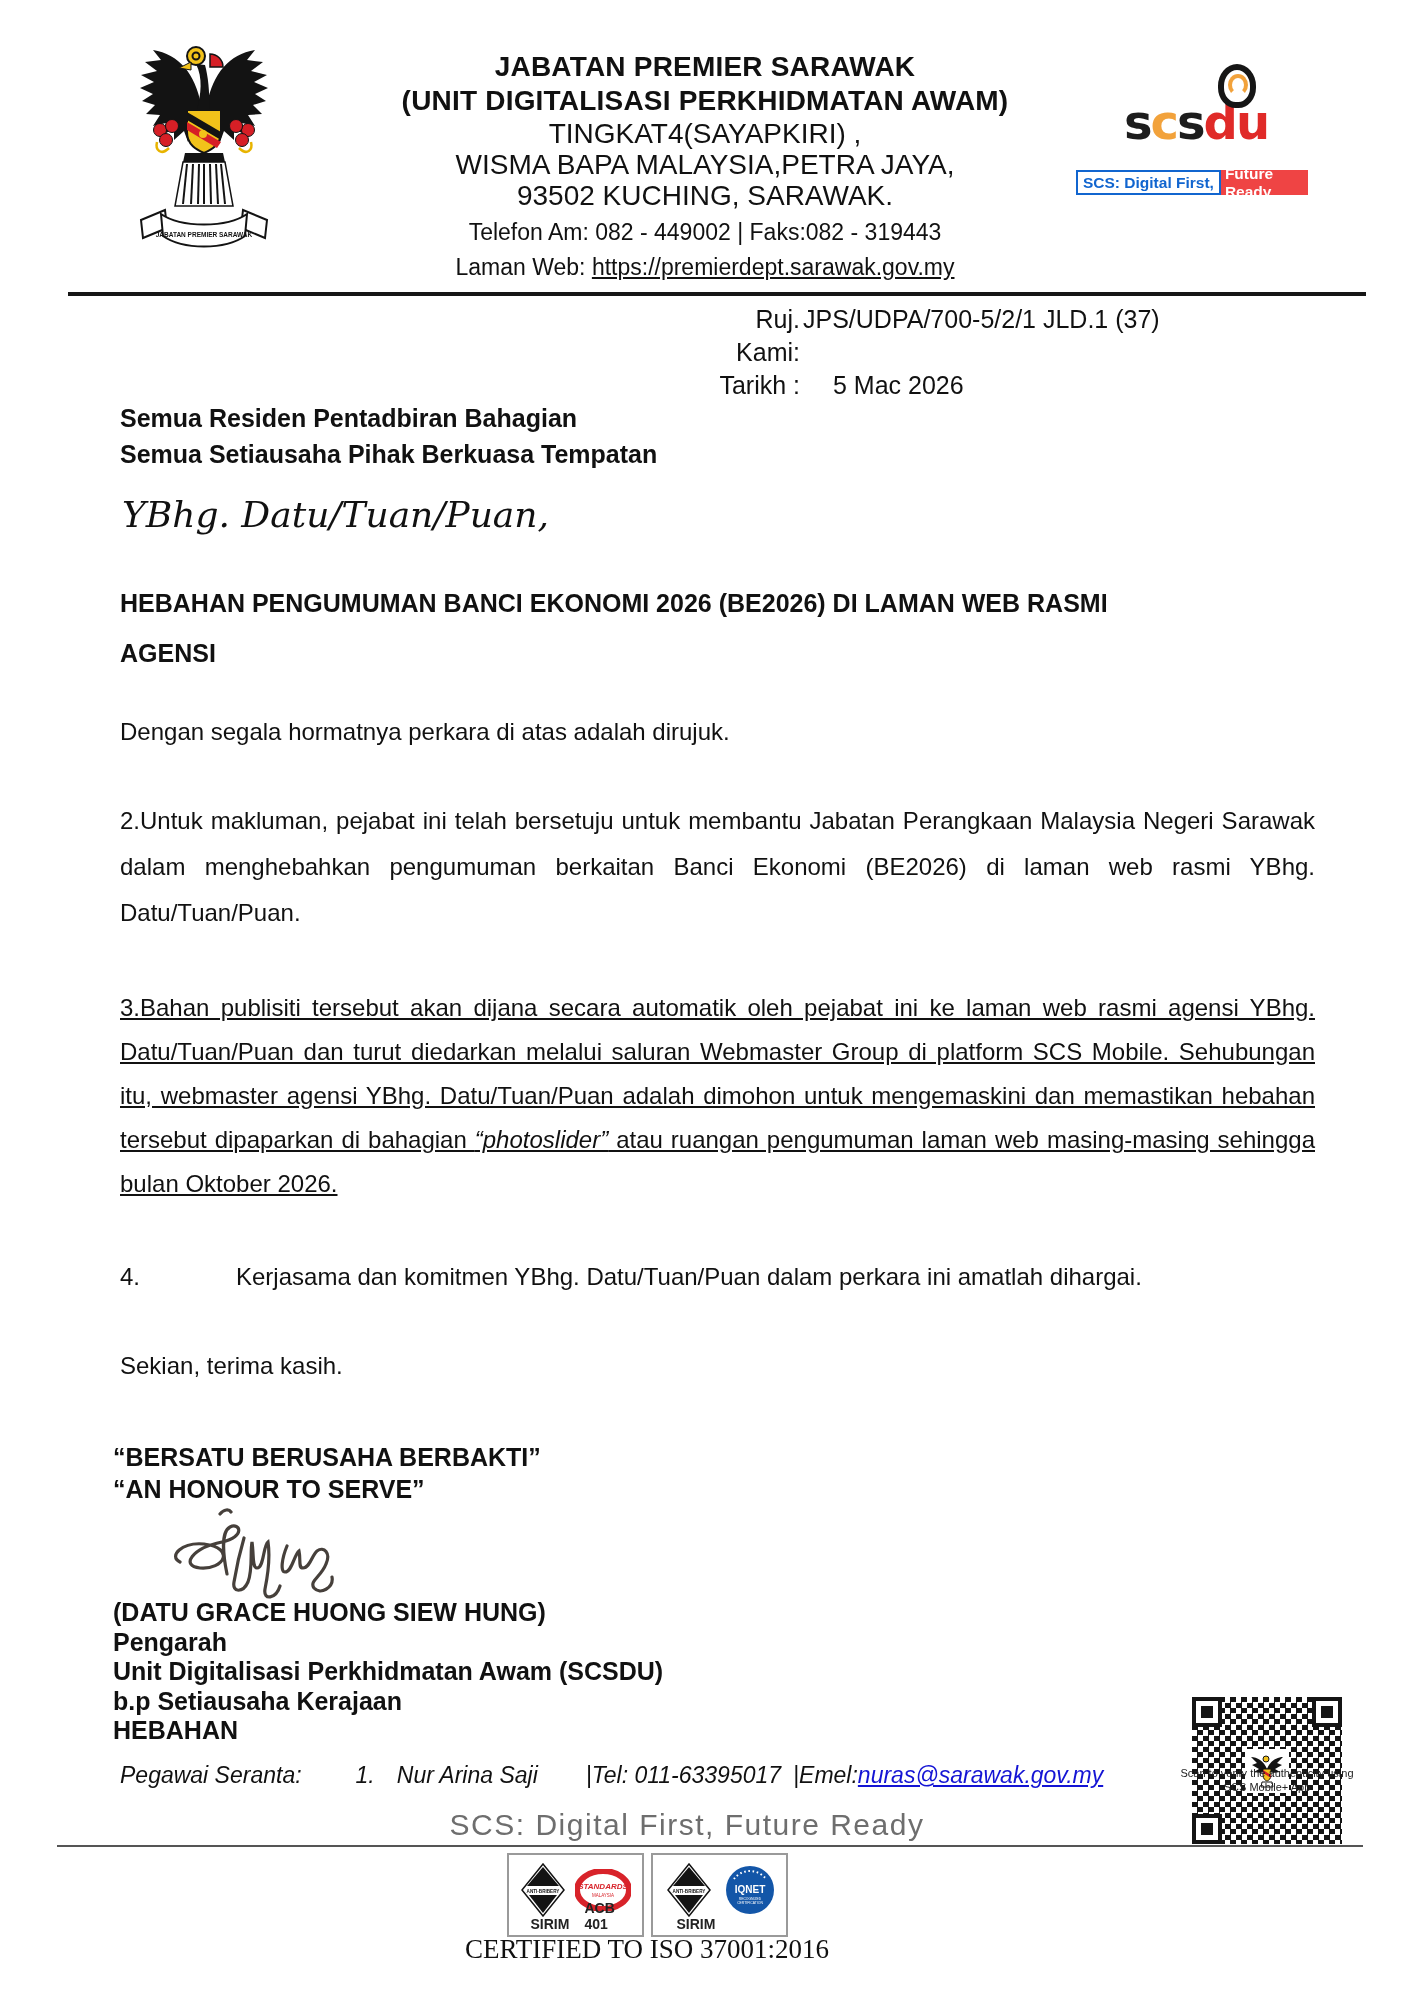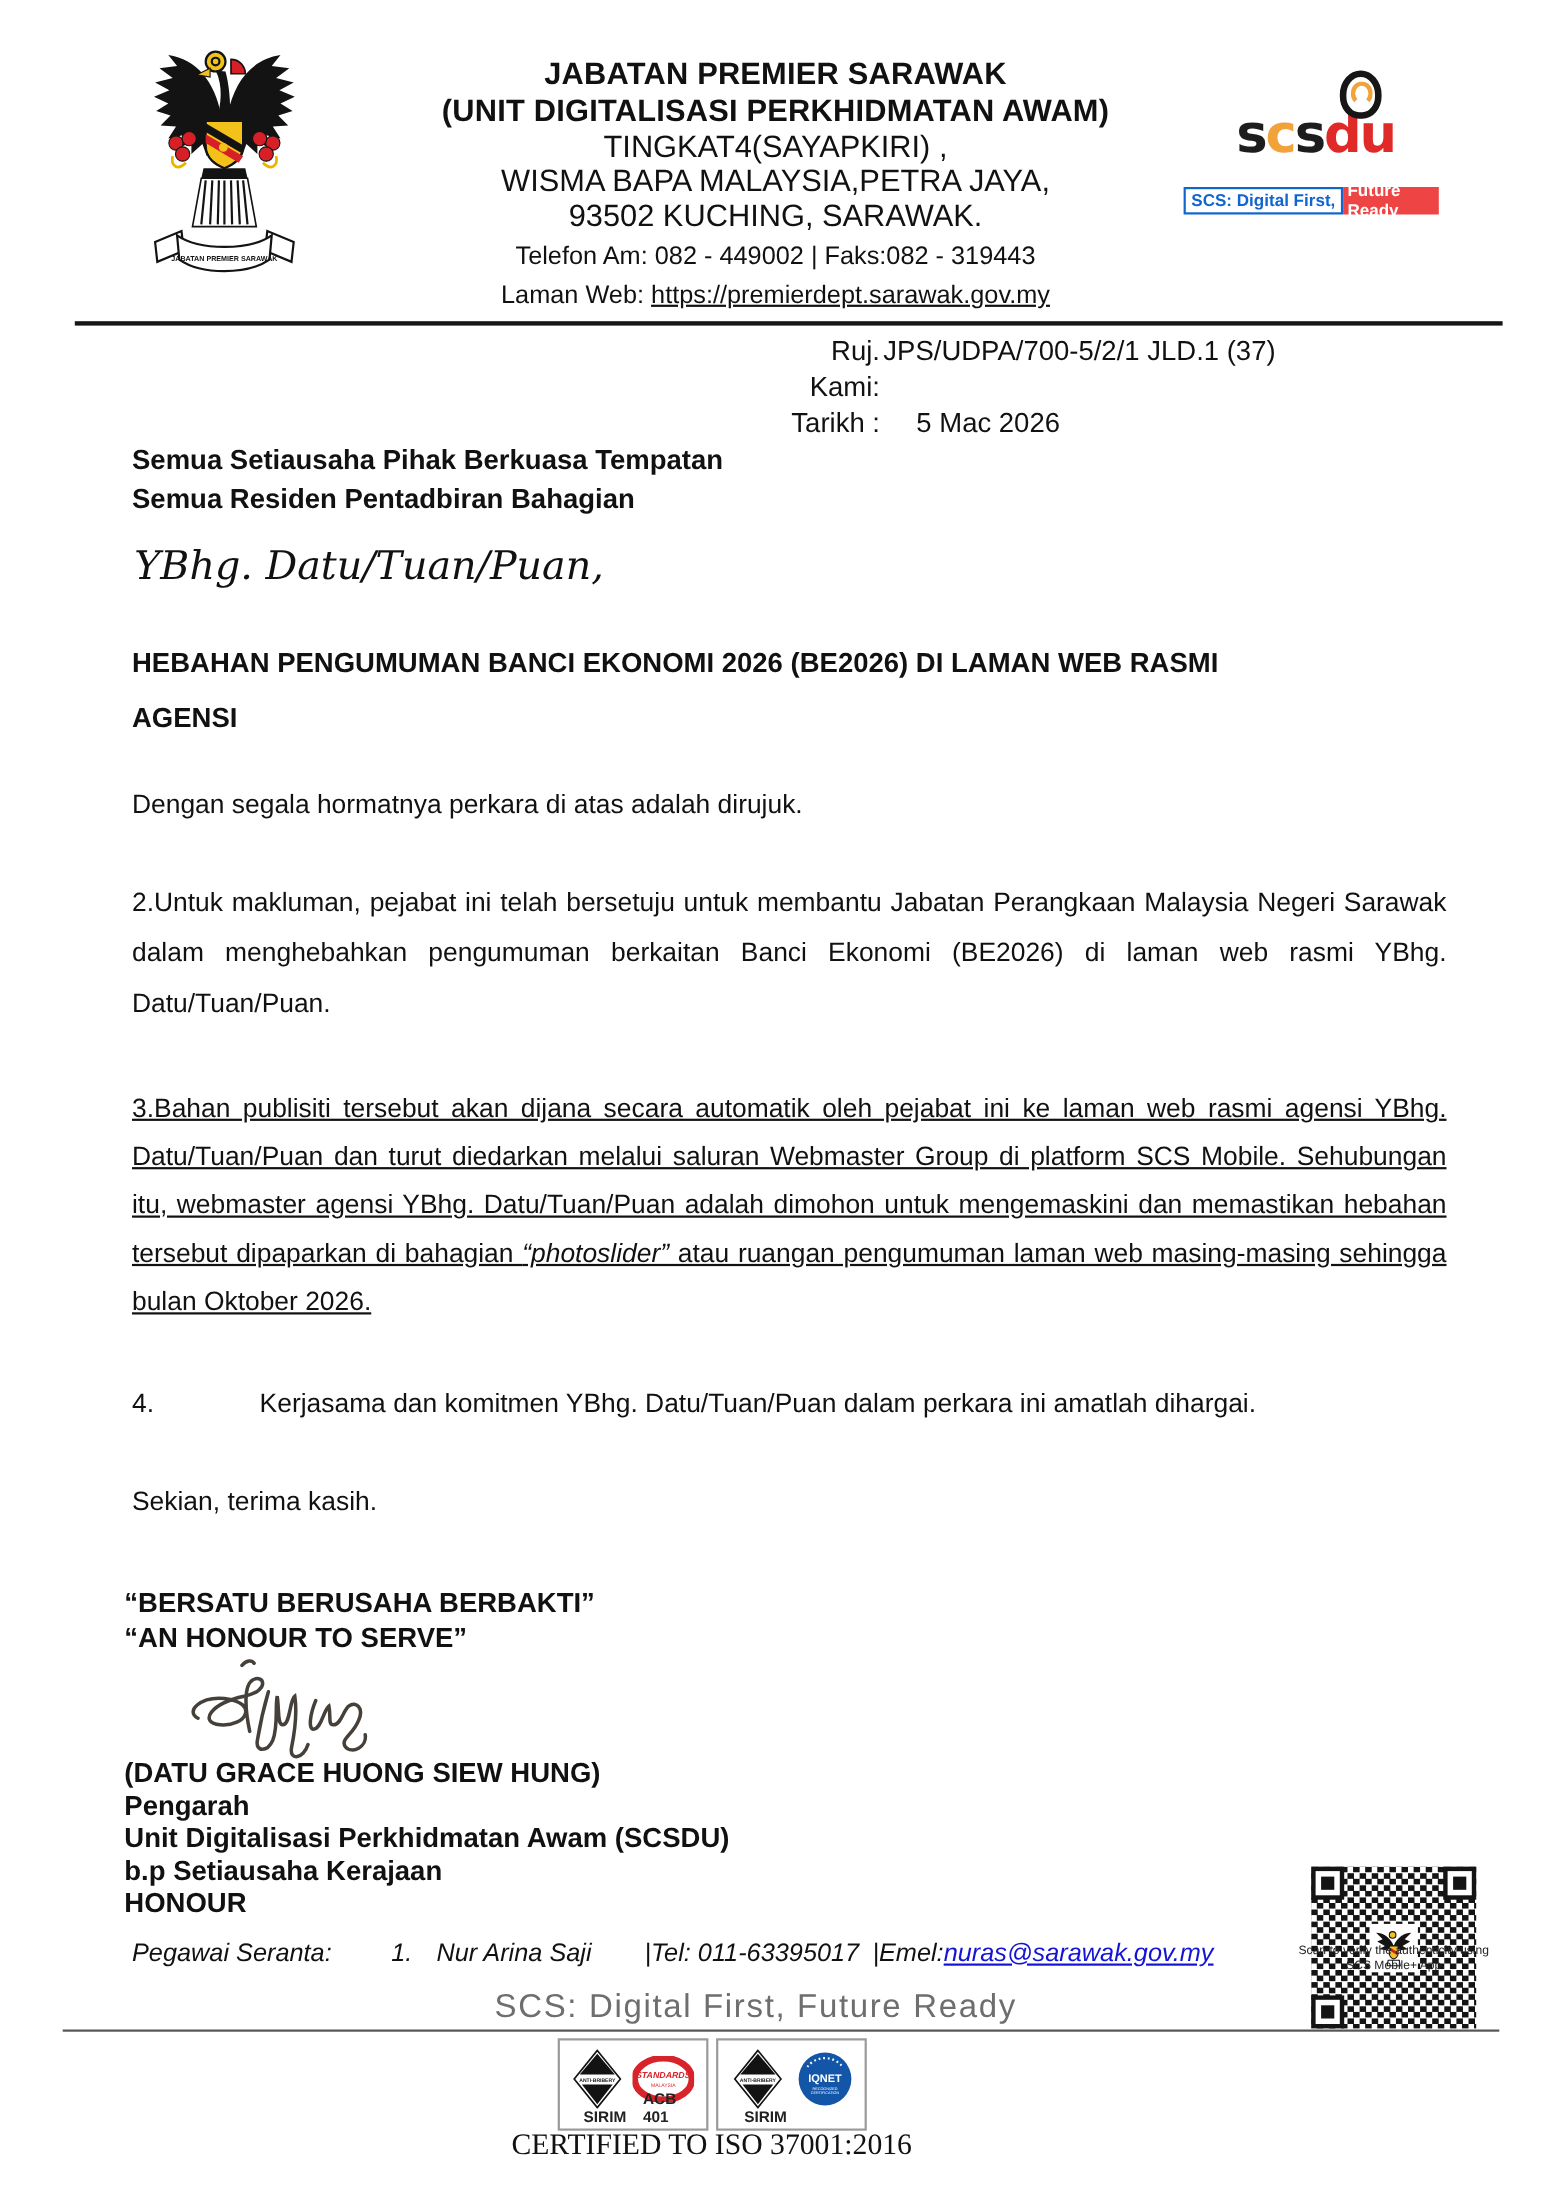--- a/index.html
+++ b/index.html
@@ -169,22 +169,22 @@
       <span class="reflabel">Ruj. Kami:</span>
       <span class="refval">JPS/UDPA/700-5/2/1 JLD.1 (37)</span>
     </div>
     <div class="refrow">
       <span class="reflabel">Tarikh :</span>
       <span class="refval dateval">5 Mac 2026</span>
     </div>
   </div>
 
   <div class="recipient">
+    <div>Semua Residen Pentadbiran Bahagian</div>
     <div>Semua Setiausaha Pihak Berkuasa Tempatan</div>
-    <div>Semua Residen Pentadbiran Bahagian</div>
   </div>
 
   <div class="salutation">YBhg. Datu/Tuan/Puan,</div>
 
   <div class="subject">
     <div>HEBAHAN PENGUMUMAN BANCI EKONOMI 2026 (BE2026) DI LAMAN WEB RASMI</div>
     <div>AGENSI</div>
   </div>
 
   <div class="para p1">Dengan segala hormatnya perkara di atas adalah dirujuk.</div>
@@ -207,21 +207,21 @@
              C94,55 92,68 97,68 C104,68 103,46 108,42 C110,55 108,74 105,89 C103,101 116,99 120,86
              M127,46 C122,58 120,72 125,72 C132,72 134,55 139,51 C141,60 138,68 143,68 C150,68 152,55 157,51
              C164,46 171,53 166,64 C161,77 149,81 154,88 C160,95 174,88 172,77" stroke="#46403b" stroke-width="3.2" fill="none" stroke-linecap="round"></path>
   </svg>
 
   <div class="signoff">
     <div>(DATU GRACE HUONG SIEW HUNG)</div>
     <div>Pengarah</div>
     <div>Unit Digitalisasi Perkhidmatan Awam (SCSDU)</div>
     <div>b.p Setiausaha Kerajaan</div>
-    <div>HONOUR</div>
+    <div>HEBAHAN</div>
   </div>
 
   <div class="contact">
     <span class="c-label">Pegawai Seranta:</span>
     <span class="c-num">1.</span>
     <span class="c-name">Nur Arina Saji</span>
     <span class="c-tel">|Tel: 011-63395017</span>
     <span>|Emel:</span>
     <a class="c-mail" href="#">nuras@sarawak.gov.my</a>
   </div>

